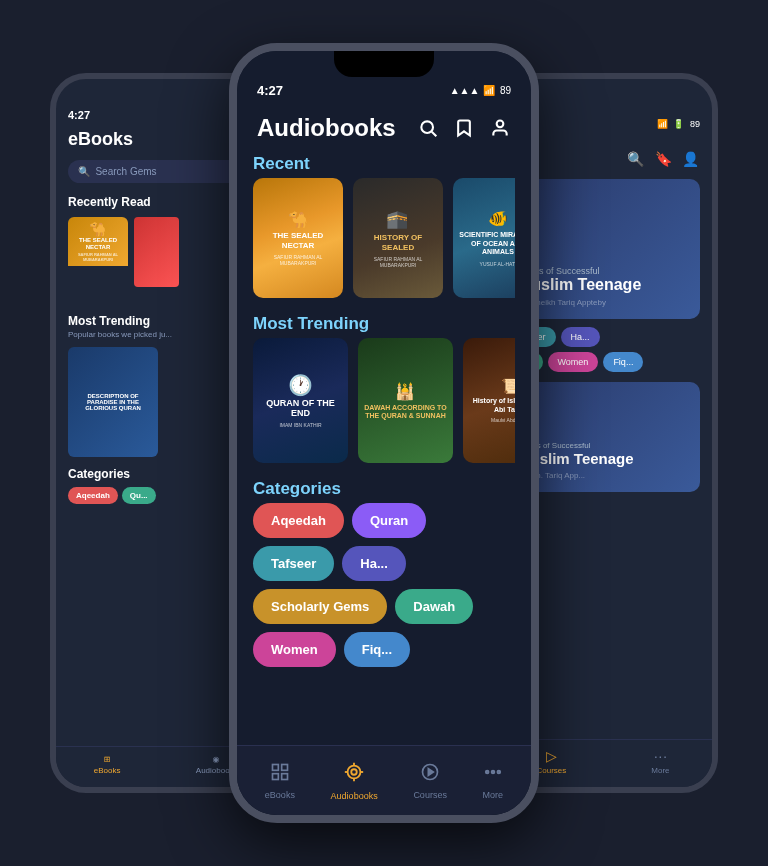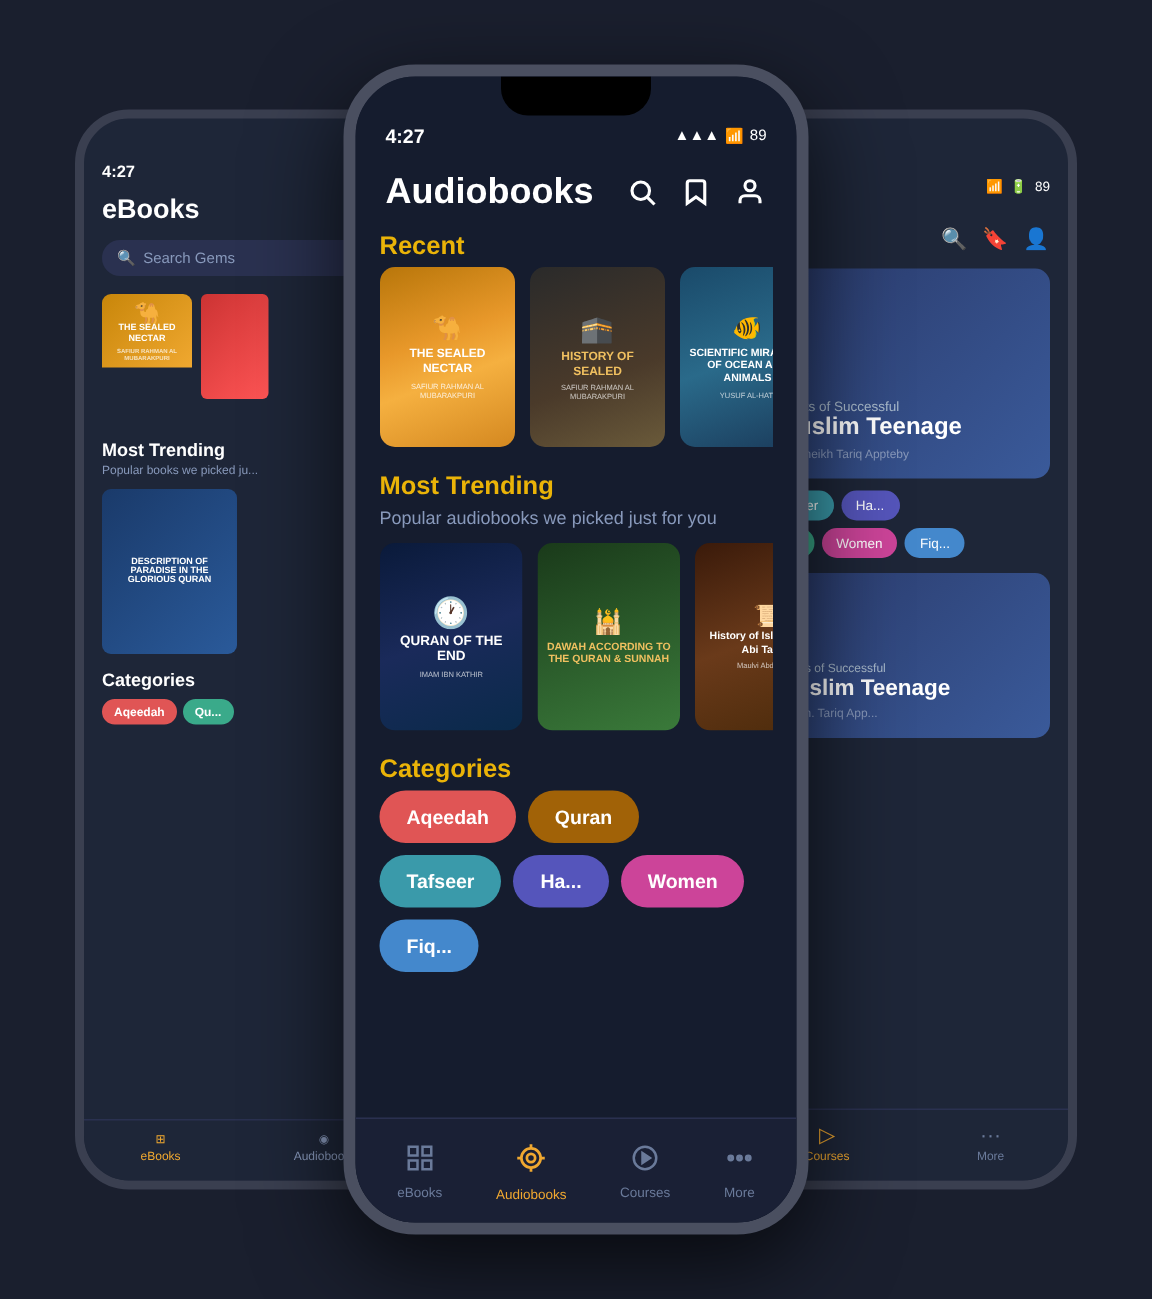--- a/index.html
+++ b/index.html
@@ -185,21 +185,21 @@
       padding: 10px 16px;
       display: flex;
       align-items: center;
       gap: 8px;
     }
     .search-icon-inner { color: #8899bb; font-size: 14px; }
     .search-placeholder { color: #8899bb; font-size: 14px; }
 
     
     .section { padding: 0 16px; margin-bottom: 16px; }
-    .section-title { font-size: 17px; font-weight: 700; color: #eab308; margin-bottom: 4px; }
+    .section-title { font-size: 17px; font-weight: 700; color: #7dd3fc; margin-bottom: 4px; }
     .section-subtitle { font-size: 12px; color: #8899bb; margin-bottom: 10px; }
 
     
     .books-row {
       display: flex;
       gap: 10px;
       overflow-x: auto;
     }
     .books-row::-webkit-scrollbar { display: none; }
 
@@ -325,20 +325,21 @@
 <body>
 
 <div class="phone-back-left">
   <div class="left-phone-content">
     <div class="left-time">4:27</div>
     <div class="left-title">eBooks</div>
     <div class="left-search">
       <span>🔍</span>
       <span>Search Gems</span>
     </div>
+    <div class="left-section-title">Recently Read</div>
     <div class="left-books-row">
       <div class="left-book">
         <div class="book-sealed-left">
           <div style="font-size:14px">🐪</div>
           <div style="font-size:6px;font-weight:800;color:#fff;text-align:center;line-height:1.1">THE SEALED NECTAR</div>
           <div style="font-size:4px;color:rgba(255,255,255,0.7);margin-top:2px;text-align:center">SAFIUR RAHMAN AL MUBARAKPURI</div>
         </div>
       </div>
       <div class="left-book book-red-left" style="background:linear-gradient(135deg,#cc3333,#ff5555);width:45px;height:70px;border-radius:4px"></div>
     </div>
@@ -483,21 +484,20 @@
             <div style="font-size:16px;margin-bottom:3px">🐠</div>
             <div class="book-title-text">SCIENTIFIC MIRACLES OF OCEAN AND ANIMALS</div>
             <div class="book-author">YUSUF AL-HATI</div>
           </div>
         </div>
       </div>
     </div>
 
     <div class="section">
       <div class="section-title">Most Trending</div>
-      <div class="section-subtitle">Popular audiobooks we picked just for you</div>
       <div class="books-row">
 
         <div class="book-card" style="width:95px;height:125px">
           <div class="book-end">
             <div class="clock-visual">🕐</div>
             <div class="book-title-text" style="font-size:9px">QURAN OF THE END</div>
             <div class="book-author">IMAM IBN KATHIR</div>
           </div>
         </div>
 
@@ -516,24 +516,26 @@
           </div>
         </div>
       </div>
     </div>
 
     <div class="section">
       <div class="section-title">Categories</div>
       <div class="categories-grid">
 
         <span class="cat-btn" style="background:#e05555">Aqeedah</span>
-        <span class="cat-btn" style="background:#a16207">Quran</span>
+        <span class="cat-btn" style="background:#8b5cf6">Quran</span>
         <span class="cat-btn" style="background:#3a9aaa">Tafseer</span>
         <span class="cat-btn" style="background:#5555bb">Ha...</span>
 
+        <span class="cat-btn" style="background:#c8922a">Scholarly Gems</span>
+        <span class="cat-btn" style="background:#3aaa8a">Dawah</span>
         <span class="cat-btn" style="background:#cc4499">Women</span>
         <span class="cat-btn" style="background:#4488cc">Fiq...</span>
       </div>
     </div>
   </div>
 
   <div class="bottom-nav">
     <div class="nav-item">
       <span class="nav-icon">
         <svg width="20" height="20" viewBox="0 0 24 24" fill="none" stroke="#6a7a9a" stroke-width="2">

